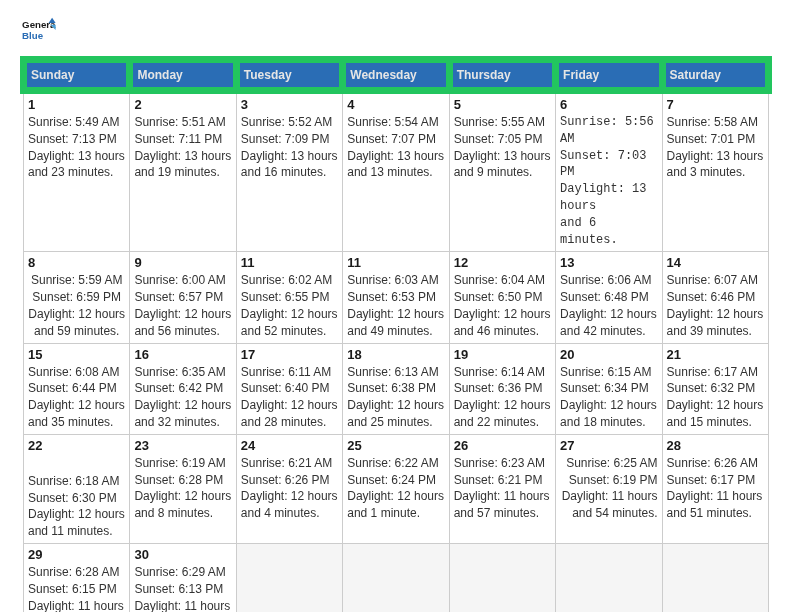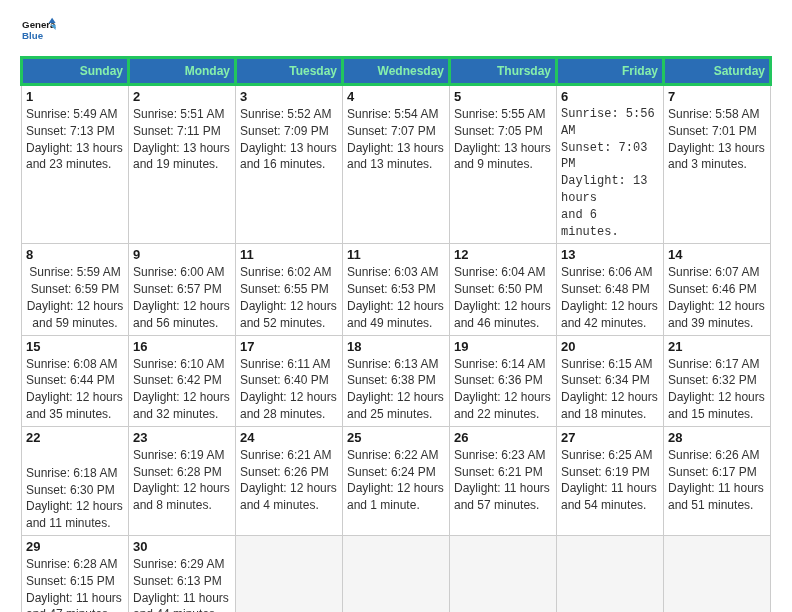--- a/index.html
+++ b/index.html
@@ -42,26 +42,26 @@
       font-size: 13px;
       color: #333;
     }
     .calendar {
       width: 100%;
       border-collapse: collapse;
       table-layout: fixed;
     }
     .calendar thead th {
       background: #2a6db5;
-      color: #86efac;
+      color: #e5e5e5;
       font-size: 12px;
       font-weight: bold;
       padding: 5px 4px;
-      text-align: right;
-      border: 3px solid #22c55e;
+      text-align: left;
+      border: 7px solid #22c55e;
     }
     .calendar tbody td {
       vertical-align: top;
       border: 1px solid #ccc;
       padding: 3px 4px;
       font-size: 9.5px;
       color: #333;
       height: 88px;
     }
     .calendar tbody tr:last-child td {
@@ -220,21 +220,21 @@
         <tr>
           <td>
             <span class="day-num">15</span>
             <div class="day-info" style="white-space: pre-line;">Sunrise: 6:08 AM
 Sunset: 6:44 PM
 Daylight: 12 hours
 and 35 minutes.</div>
           </td>
           <td>
             <span class="day-num">16</span>
-            <div class="day-info" style="white-space: pre-line;">Sunrise: 6:10 AM
+            <div class="day-info" style="white-space: pre-line;">Sunrise: 6:35 AM
 Sunset: 6:42 PM
 Daylight: 12 hours
 and 32 minutes.</div>
           </td>
           <td>
             <span class="day-num">17</span>
             <div class="day-info" style="white-space: pre-line;">Sunrise: 6:11 AM
 Sunset: 6:40 PM
 Daylight: 12 hours
 and 28 minutes.</div>
@@ -299,21 +299,21 @@
           </td>
           <td>
             <span class="day-num">26</span>
             <div class="day-info" style="white-space: pre-line;">Sunrise: 6:23 AM
 Sunset: 6:21 PM
 Daylight: 11 hours
 and 57 minutes.</div>
           </td>
           <td>
             <span class="day-num">27</span>
-            <div class="day-info" style="white-space: pre-line;">Sunrise: 6:25 AM
+            <div class="day-info" style="white-space: pre-line; text-align: right;">Sunrise: 6:25 AM
 Sunset: 6:19 PM
 Daylight: 11 hours
 and 54 minutes.</div>
           </td>
           <td>
             <span class="day-num">28</span>
             <div class="day-info" style="white-space: pre-line;">Sunrise: 6:26 AM
 Sunset: 6:17 PM
 Daylight: 11 hours
 and 51 minutes.</div>

